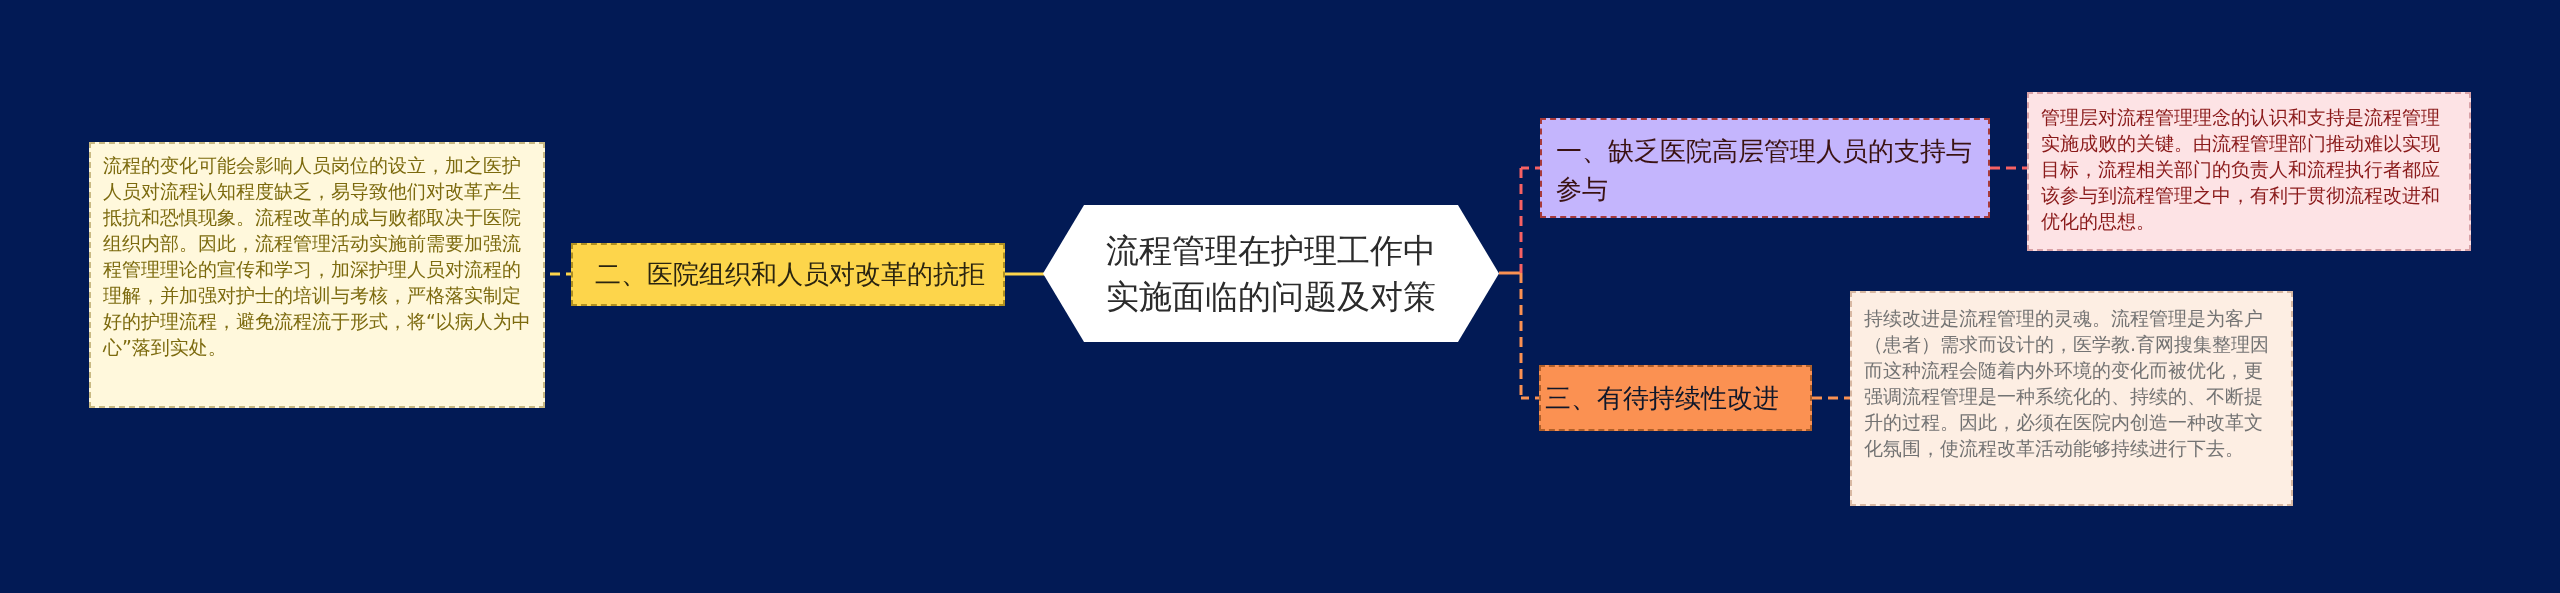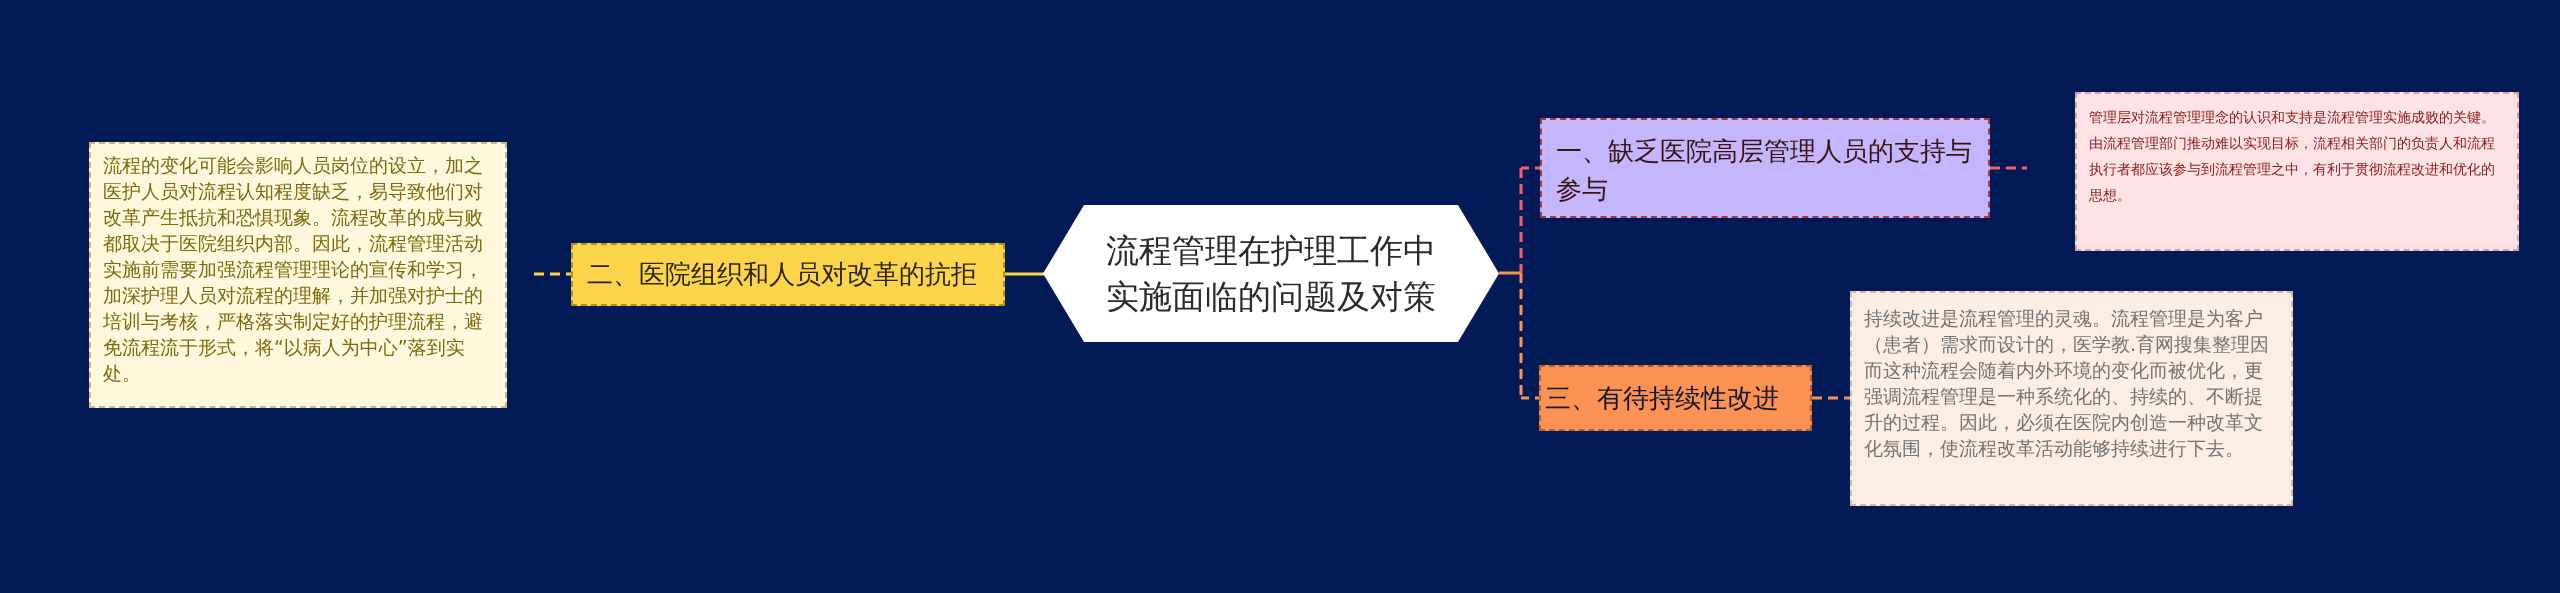--- a/index.html
+++ b/index.html
@@ -5,30 +5,30 @@
   html, body { margin: 0; padding: 0; }
   body {
     width: 2560px; height: 593px; position: relative; overflow: hidden;
     background: #021a55;
     font-family: "DejaVu Sans", "Liberation Sans", sans-serif;
   }
   .node { position: absolute; box-sizing: border-box; }
 
   
   #leaf-left {
-    left: 89px; top: 142px; width: 418px; height: 266px;
+    left: 89px; top: 142px; width: 456px; height: 266px;
     background: #fff8dc; color: #7c6a0e;
     font-size: 19px; line-height: 26px; padding: 8px 12px 8px 12px;
     border: 2px dashed #c9b982;
   }
   
   #branch-2 {
     left: 571px; top: 243px; width: 434px; height: 63px;
     background: #fdd54b; color: #2a2410;
-    font-size: 26px; line-height: 59px; padding-left: 14px; white-space: nowrap;
+    font-size: 26px; line-height: 59px; padding-left: 22px; white-space: nowrap;
     border: 2px dashed #b09020;
   }
   
   #center {
     left: 1043px; top: 205px; width: 456px; height: 137px;
     background: #ffffff; color: #2b2b2b;
     clip-path: polygon(9% 0, 91% 0, 100% 50%, 91% 100%, 9% 100%, 0 50%);
     display: flex; align-items: center; justify-content: flex-start; text-align: center;
     font-size: 33px; line-height: 46px; padding: 0 60px;
   }
@@ -36,23 +36,22 @@
   #branch-1 {
     left: 1540px; top: 118px; width: 450px; height: 100px;
     background: #c4b5fd; color: #3a1212;
     font-size: 26px; line-height: 38px; padding: 12px 14px;
     border: 2px dashed #a83a3a;
   }
   
   #leaf-1 {
     left: 2027px; top: 92px; width: 444px; height: 159px;
     background: #fde3e5; color: #8a1a1a;
-    font-size: 14px; line-height: 26px; padding: 10px 12px;
+    font-size: 19px; line-height: 26px; padding: 10px 12px;
     border: 2px dashed #d9a2a7;
-    margin-left: 48px;
   }
   
   #branch-3 {
     left: 1539px; top: 365px; width: 273px; height: 66px;
     background: #fb9152; color: #0f172a;
     font-size: 26px; line-height: 62px; padding-left: 4px; white-space: nowrap;
     border: 2px dashed #b0602a;
   }
   
   #leaf-3 {

